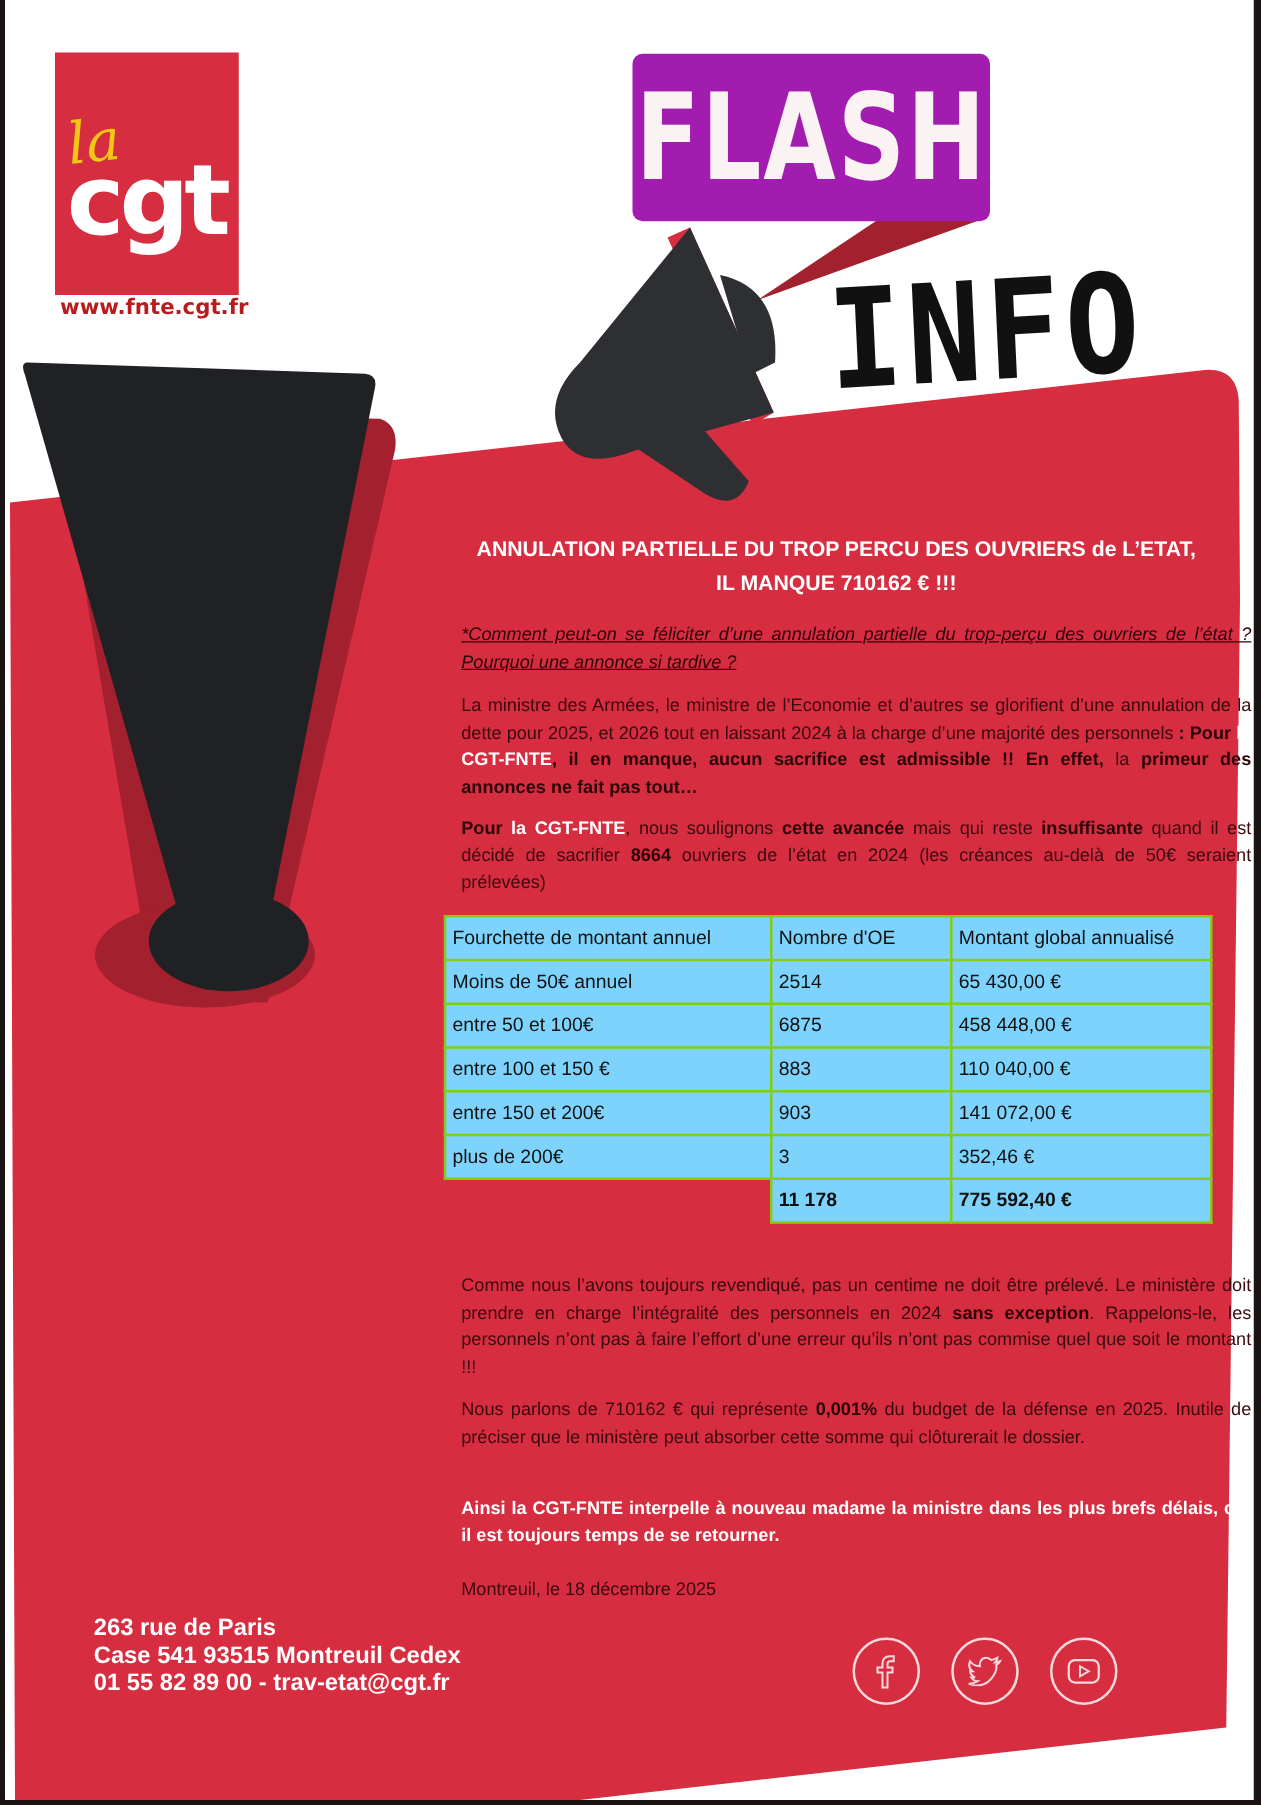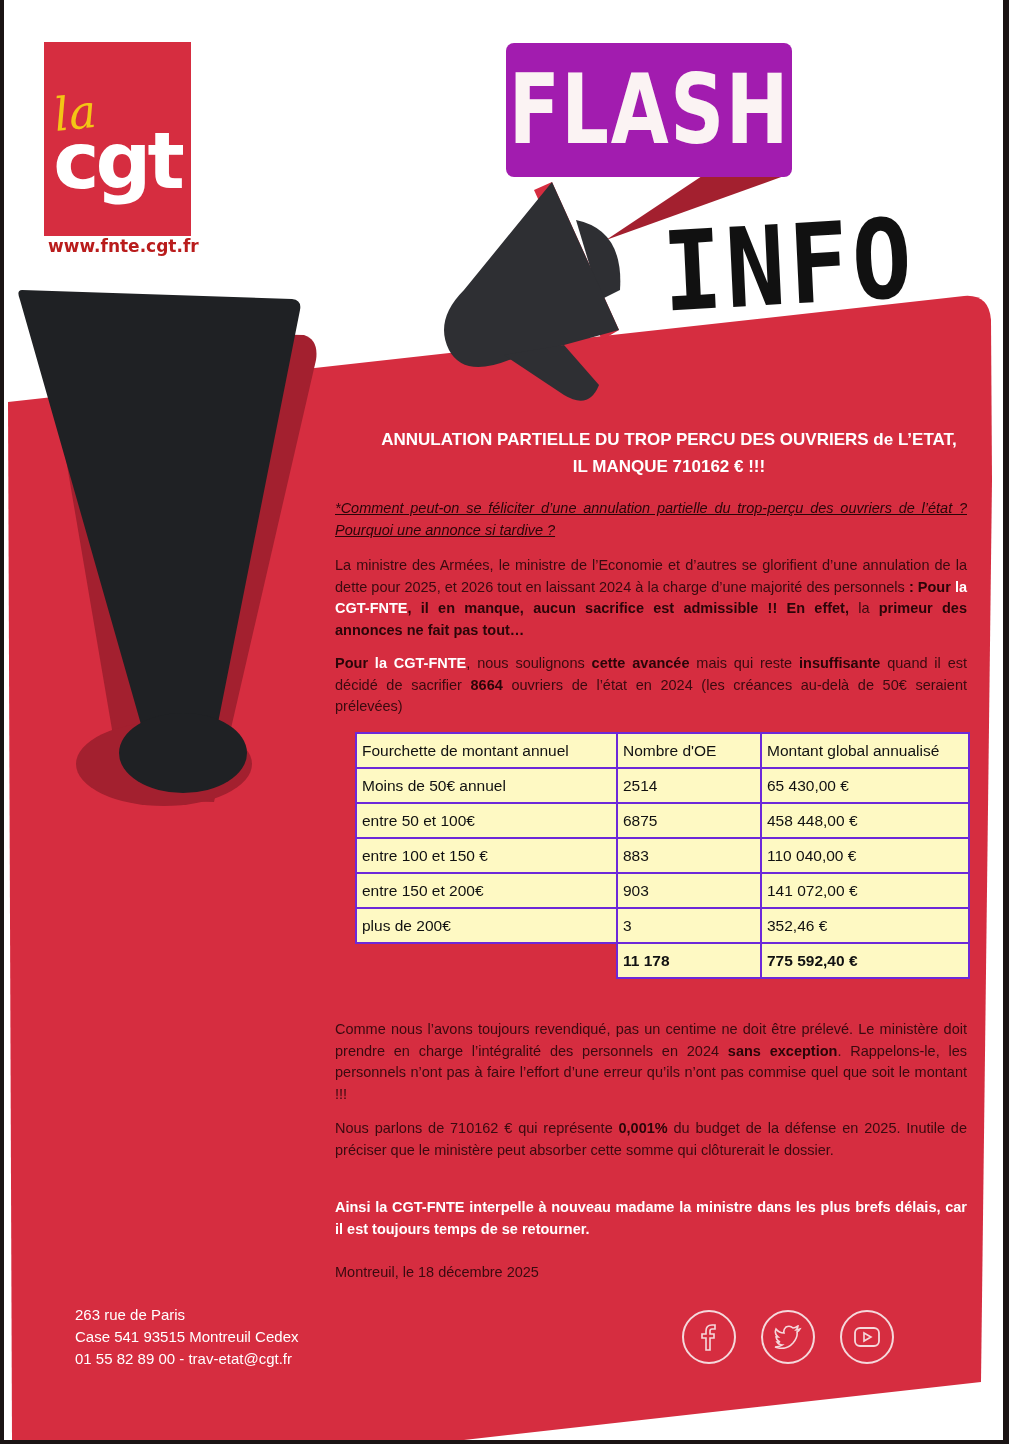--- a/index.html
+++ b/index.html
@@ -52,21 +52,21 @@
     line-height: 1;
   }
   .info-text {
     position: absolute; left: 656px; top: 218px; color: #111;
     font-weight: bold; font-size: 110px; letter-spacing: 4px;
     font-family: "DejaVu Sans Mono", monospace; transform: scaleX(0.9) rotate(-3deg);
     transform-origin: left top; line-height: 1;
   }
 
   
-  .content { position: absolute; left: 331px; width: 632px; color: #3a0a0f; }
+  .content { position: absolute; left: 365px; width: 632px; color: #3a0a0f; }
   .title {
     top: 426px; text-align: center; color: #ffffff; font-weight: bold;
     font-size: 17px; line-height: 27px; left: 345px; width: 640px;
   }
   .p { font-size: 14.5px; line-height: 21.5px; text-align: justify; }
   .p b { color: #2b0508; }
   .p .w { color: #ffffff; font-weight: bold; }
   .q { top: 498px; font-style: italic; text-decoration: underline; color: #2b0508; }
   .p1 { top: 555px; }
   .p2 { top: 653px; }
@@ -74,35 +74,35 @@
   .p4 { top: 1118px; }
   .p5 { top: 1197px; color: #ffffff; font-weight: bold; }
   .p6 { top: 1262px; }
 
   
   .tbl {
     position: absolute; left: 351px; top: 732px; border-collapse: collapse;
     font-size: 15.5px; color: #111;
   }
   .tbl td, .tbl th {
-    border: 2px solid #6d28d9; background: #fef9c3; height: 33px; padding: 0 5px;
+    border: 2px solid #84cc16; background: #7dd3fc; height: 33px; padding: 0 5px;
     font-weight: normal;
   }
   .tbl th { text-align: left; }
   .tbl td.c { text-align: left; }
   .tbl td.blank { background: transparent; border: none; }
   .tbl tr.total td { font-weight: bold; }
   .col1 { width: 249px; }
   .col2 { width: 132px; }
   .col3 { width: 196px; }
 
   
   .address {
-    position: absolute; left: 71px; top: 1292px; color: #fff; font-weight: normal;
-    font-size: 15px; line-height: 22px; margin-top: 12px;
+    position: absolute; left: 71px; top: 1292px; color: #fff; font-weight: bold;
+    font-size: 19px; line-height: 22px;
   }
   .socials { position: absolute; left: 678px; top: 1310px; display: flex; gap: 25px; }
   .soc {
     width: 50px; height: 50px; border: 2px solid #f5d9dc; border-radius: 50%;
     display: flex; align-items: center; justify-content: center; color: #f5d9dc;
   }
 </style>
 </head>
 <body>
 

